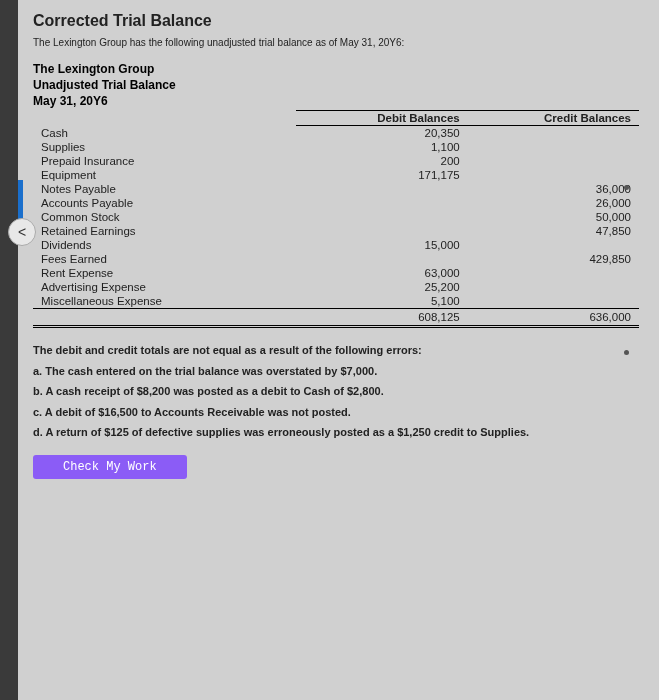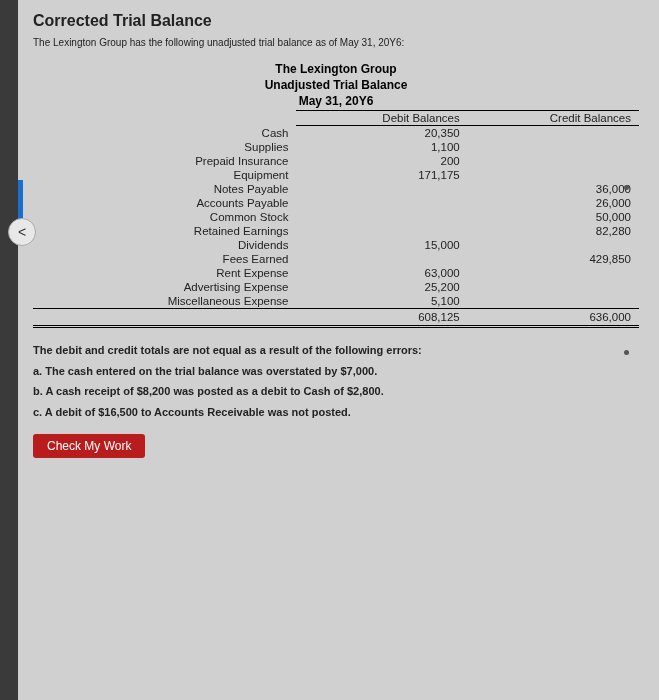--- a/index.html
+++ b/index.html
@@ -69,53 +69,53 @@
       font-size: 10px;
       color: #222;
       margin-bottom: 12px;
       line-height: 1.4;
     }
     .table-wrapper {
       width: 100%;
       margin-bottom: 14px;
     }
     .table-title {
-      text-align: center;
+      text-align: left;
       font-size: 12px;
       font-weight: bold;
       margin-bottom: 2px;
     }
     .trial-table {
       width: 100%;
       border-collapse: collapse;
       font-size: 11.5px;
     }
     .header-row td {
       border-top: 1.5px solid #000;
       border-bottom: 1.5px solid #000;
       padding: 2px 8px;
       text-align: center;
-      font-weight: normal;
+      font-weight: bold;
     }
     .header-row td:first-child {
       text-align: left;
       border-top: none;
       border-bottom: none;
     }
     .col-header {
       border-top: 1.5px solid #000 !important;
       border-bottom: 1.5px solid #000 !important;
     }
     .trial-table td {
       padding: 1px 8px;
       color: #222;
     }
     .trial-table .account-col {
       width: 200px;
-      text-align: right;
+      text-align: left;
     }
     .trial-table .debit-col {
       width: 130px;
       text-align: right;
     }
     .trial-table .credit-col {
       width: 130px;
       text-align: right;
     }
     .total-row td {
@@ -129,27 +129,28 @@
       color: #222;
       line-height: 1.5;
       margin-bottom: 14px;
     }
     .error-section p {
       margin-bottom: 4px;
       font-weight: bold;
     }
     .check-btn {
       display: inline-block;
-      background: #b91c1c;
+      background: #8b5cf6;
       color: #fff;
-      padding: 5px 14px;
+      padding: 5px 30px;
       font-size: 12px;
       border: none;
       border-radius: 3px;
       cursor: pointer;
+      font-family: Liberation Mono, monospace;
     }
     .dot {
       position: absolute;
       right: 30px;
       top: 185px;
       width: 5px;
       height: 5px;
       background: #555;
       border-radius: 50%;
     }
@@ -222,21 +223,21 @@
       <td class="credit-col">26,000</td>
     </tr>
             <tr>
       <td class="account-col">Common Stock</td>
       <td class="debit-col"></td>
       <td class="credit-col">50,000</td>
     </tr>
             <tr>
       <td class="account-col">Retained Earnings</td>
       <td class="debit-col"></td>
-      <td class="credit-col">82,280</td>
+      <td class="credit-col">47,850</td>
     </tr>
             <tr>
       <td class="account-col">Dividends</td>
       <td class="debit-col">15,000</td>
       <td class="credit-col"></td>
     </tr>
             <tr>
       <td class="account-col">Fees Earned</td>
       <td class="debit-col"></td>
       <td class="credit-col">429,850</td>
@@ -266,18 +267,19 @@
         </tfoot>
       </table>
     </div>
 
     <div class="error-section">
       <p>The debit and credit totals are not equal as a result of the following errors:</p>
       <div id="errors-list">
           <p>a. The cash entered on the trial balance was overstated by $7,000.</p>
           <p>b. A cash receipt of $8,200 was posted as a debit to Cash of $2,800.</p>
           <p>c. A debit of $16,500 to Accounts Receivable was not posted.</p>
+          <p>d. A return of $125 of defective supplies was erroneously posted as a $1,250 credit to Supplies.</p>
         </div>
     </div>
 
     <button class="check-btn">Check My Work</button>
   </div>
 </div>
 
 </body></html>

